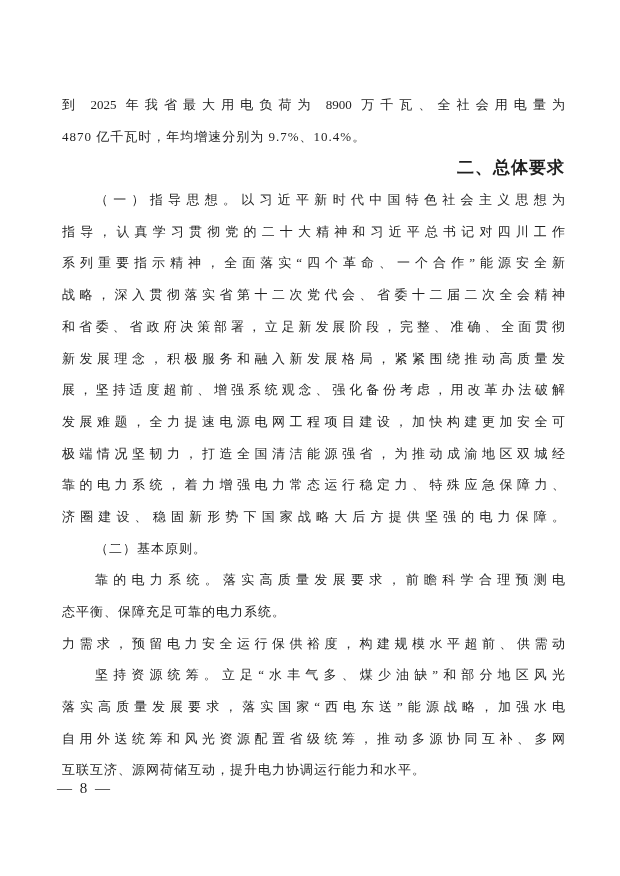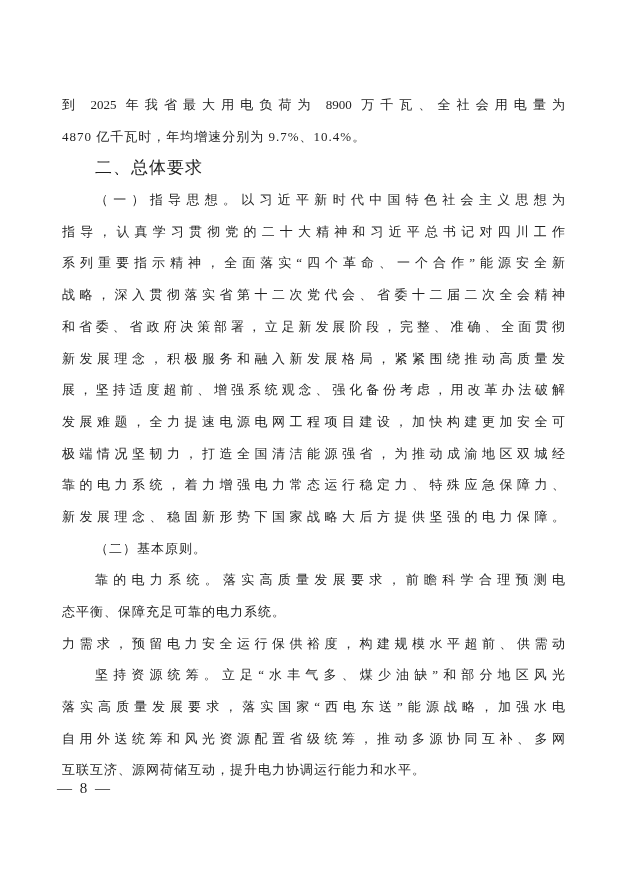--- a/index.html
+++ b/index.html
@@ -24,23 +24,24 @@
   }
   .line.j{
     white-space:normal;
     text-align:justify;
     text-align-last:justify;
   }
   .line.ls{letter-spacing:1px;}
   .ind{text-indent:33px;}
   .heading{
     font-family:"Liberation Sans","DejaVu Sans",sans-serif;
-    font-weight:normal;
+    font-weight:bold;
     font-size:17px;
     letter-spacing:1px;
+    text-align:right;
   }
   .lead{font-style:normal;text-align:right;}
   .page-number{
     position:absolute;
     left:57px;top:776px;
     font-size:15px;
     letter-spacing:2px;
     line-height:24px;
     color:#1f1f1f;
   }
@@ -59,21 +60,21 @@
     <div class="line j ind"><span class="lead">（一）指导思想。</span><span>以习近平新时代中国特色社会主义思想为</span></div>
     <div class="line j">指导，认真学习贯彻党的二十大精神和习近平总书记对四川工作</div>
     <div class="line j">系列重要指示精神，全面落实“四个革命、一个合作”能源安全新</div>
     <div class="line j">战略，深入贯彻落实省第十二次党代会、省委十二届二次全会精神</div>
     <div class="line j">和省委、省政府决策部署，立足新发展阶段，完整、准确、全面贯彻</div>
     <div class="line j">新发展理念，积极服务和融入新发展格局，紧紧围绕推动高质量发</div>
     <div class="line j">展，坚持适度超前、增强系统观念、强化备份考虑，用改革办法破解</div>
     <div class="line j">发展难题，全力提速电源电网工程项目建设，加快构建更加安全可</div>
     <div class="line j">极端情况坚韧力，打造全国清洁能源强省，为推动成渝地区双城经</div>
     <div class="line j">靠的电力系统，着力增强电力常态运行稳定力、特殊应急保障力、</div>
-    <div class="line j">新发展理念、稳固新形势下国家战略大后方提供坚强的电力保障。</div>
+    <div class="line j">济圈建设、稳固新形势下国家战略大后方提供坚强的电力保障。</div>
 
     <div class="line ind ls"><span class="lead">（二）基本原则。</span><span></span></div>
 
     <div class="line j ind"><span class="lead">靠的电力系统。</span><span>落实高质量发展要求，前瞻科学合理预测电</span></div>
     <div class="line ls">态平衡、保障充足可靠的电力系统。</div>
     <div class="line j">力需求，预留电力安全运行保供裕度，构建规模水平超前、供需动</div>
 
     <div class="line j ind"><span class="lead">坚持资源统筹。</span><span>立足“水丰气多、煤少油缺”和部分地区风光</span></div>
     <div class="line j">落实高质量发展要求，落实国家“西电东送”能源战略，加强水电</div>
     <div class="line j">自用外送统筹和风光资源配置省级统筹，推动多源协同互补、多网</div>

